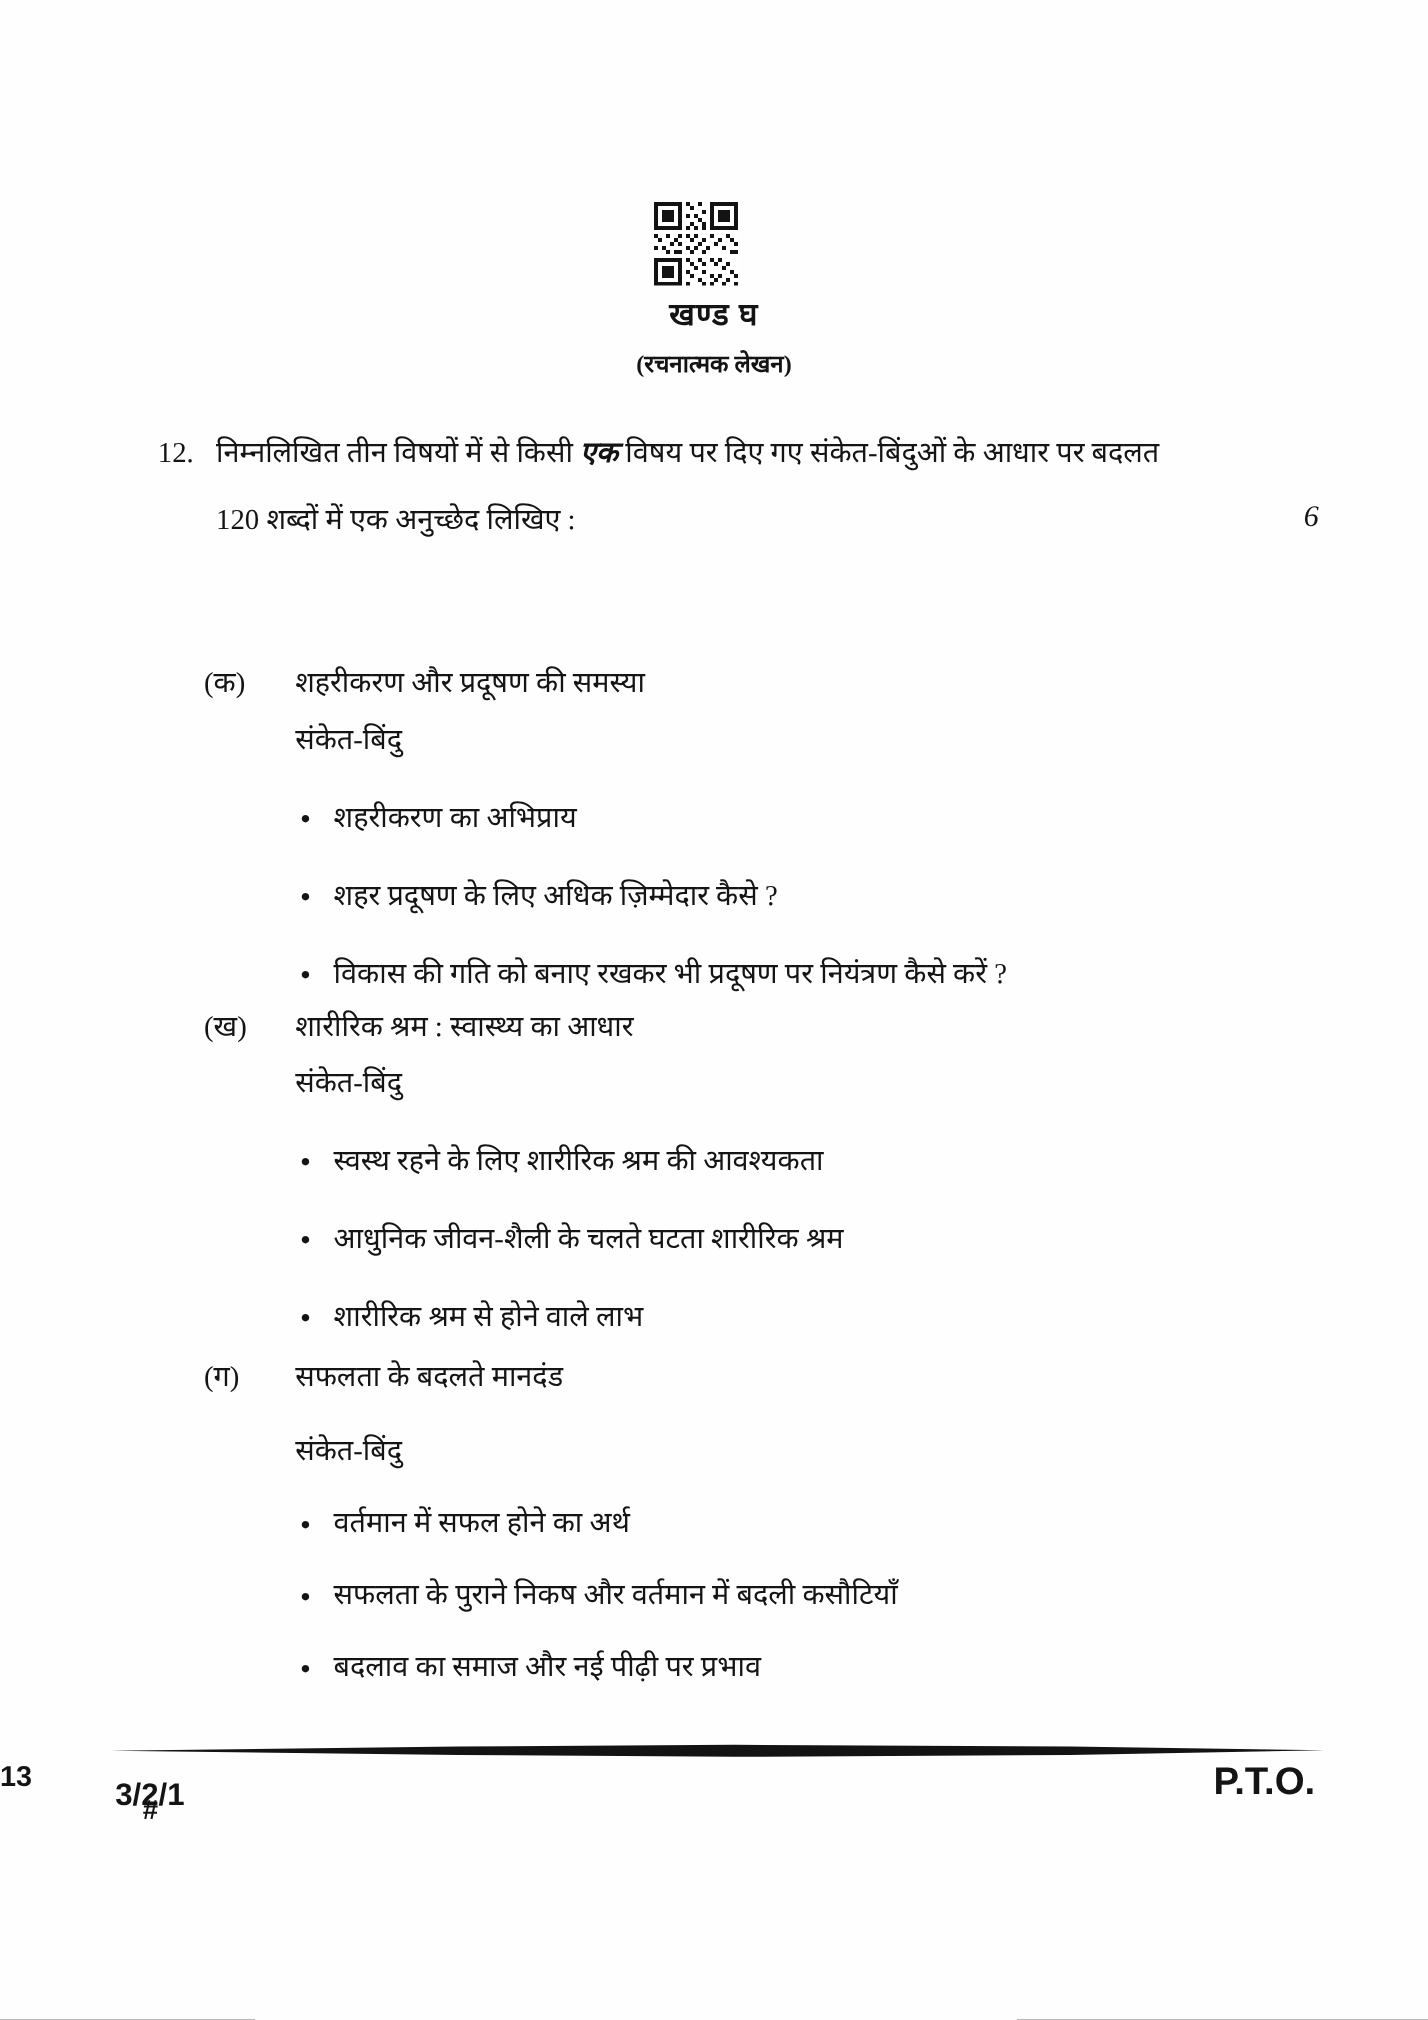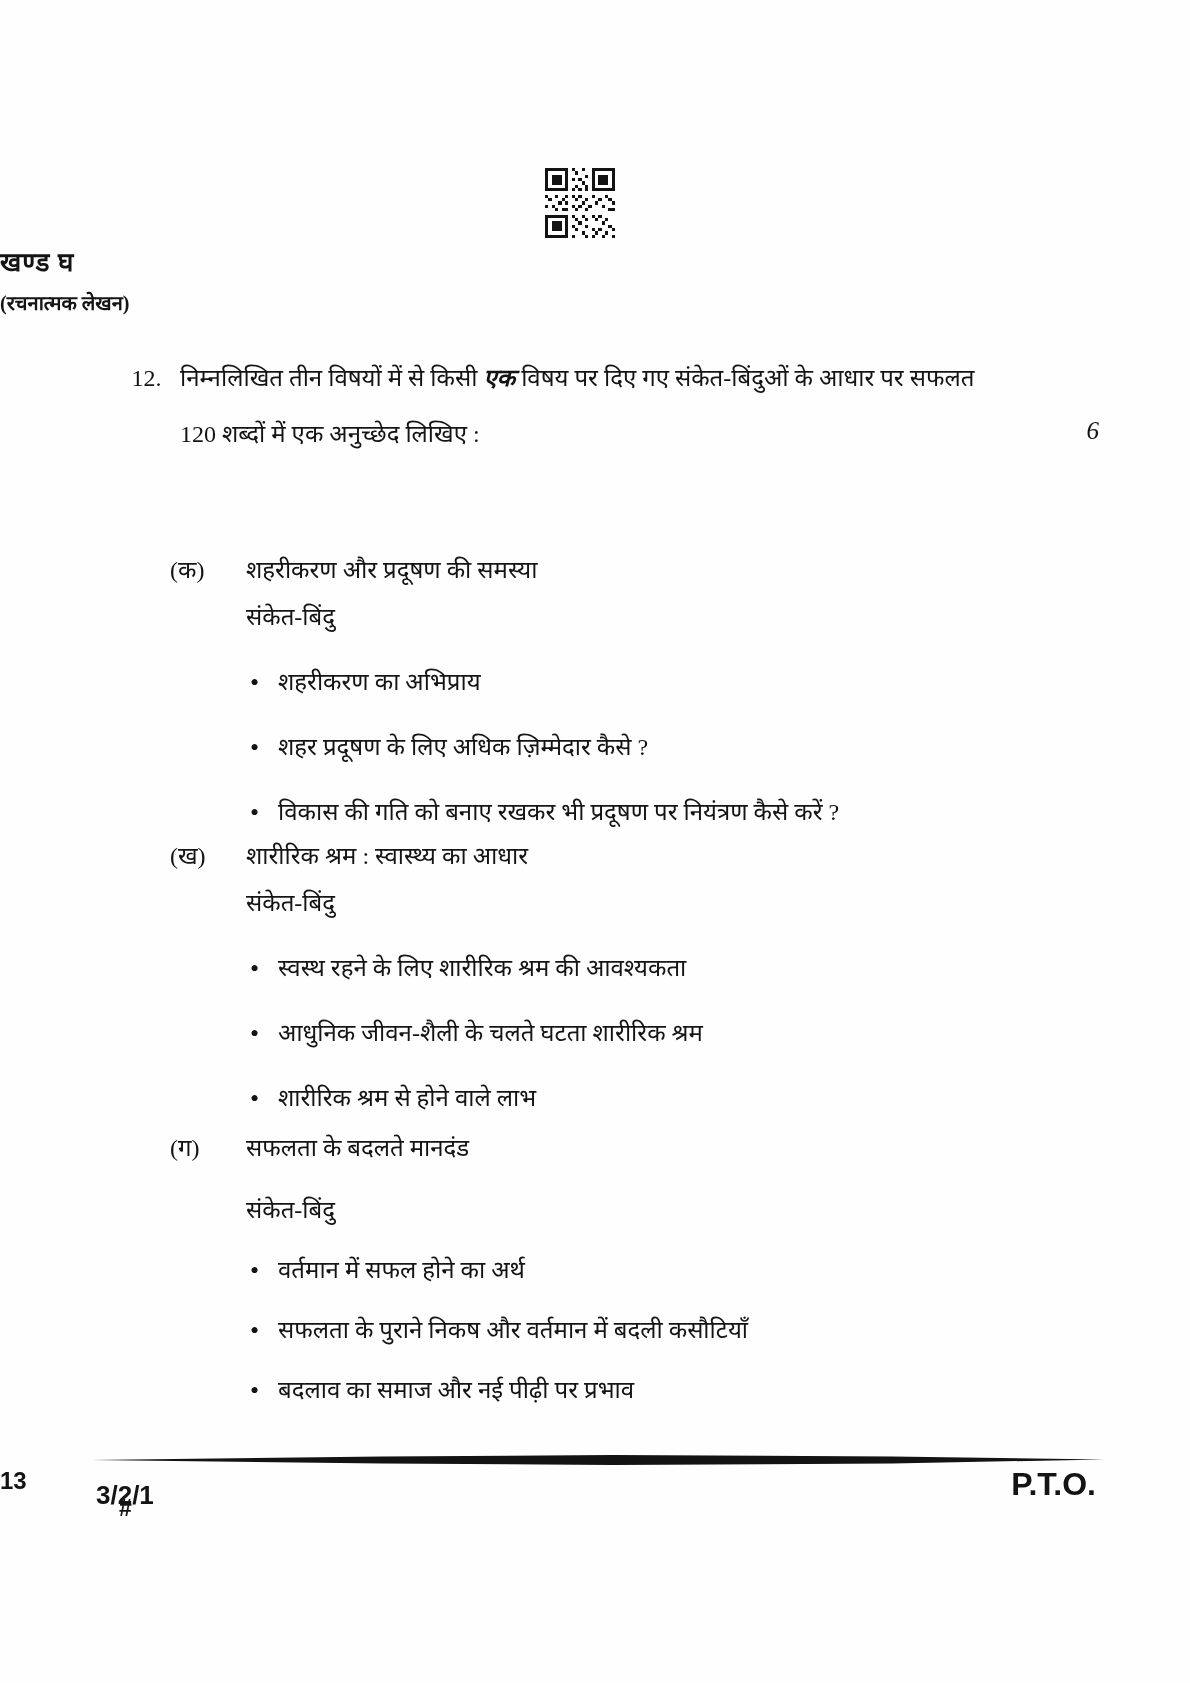--- a/index.html
+++ b/index.html
@@ -20,20 +20,21 @@
     left: 545px;
     width: 70px;
     height: 70px;
   }
   .qr svg { width: 100%; height: 100%; shape-rendering: crispEdges; }
   .section-head {
     position: absolute;
     top: 243px;
     left: 0;
     width: 100%;
+    text-align: center;
   }
   .section-title {
     font-size: 26px;
     font-weight: bold;
     letter-spacing: 1px;
   }
   .section-subtitle {
     margin-top: 10px;
     font-size: 20px;
     font-weight: bold;
@@ -234,21 +235,21 @@
 
   <div class="section-head">
     <div class="section-title">खण्ड घ</div>
     <div class="section-subtitle">(रचनात्मक लेखन)</div>
   </div>
 
   <div class="question">
     <div class="q-row">
       <div class="q-num">12.</div>
       <div class="q-text">
-        <p class="q-line1"><span>निम्नलिखित तीन विषयों में से किसी </span><span class="em-word">एक</span><span> विषय पर दिए गए संकेत-बिंदुओं के आधार पर सफलत</span></p>
+        <p class="q-line1"><span>निम्नलिखित तीन विषयों में से किसी </span><span class="em-word">एक</span><span> विषय पर दिए गए संकेत-बिंदुओं के आधार पर बदलत</span></p>
         <p class="q-line2">120 शब्दों में एक अनुच्छेद लिखिए :</p>
         <div class="q-marks">6</div>
       </div>
     </div>
 
     <div class="option option-1">
       <div class="opt-row">
         <div class="opt-label">(क)</div>
         <div class="opt-body">
           <p class="opt-title">शहरीकरण और प्रदूषण की समस्या</p>

